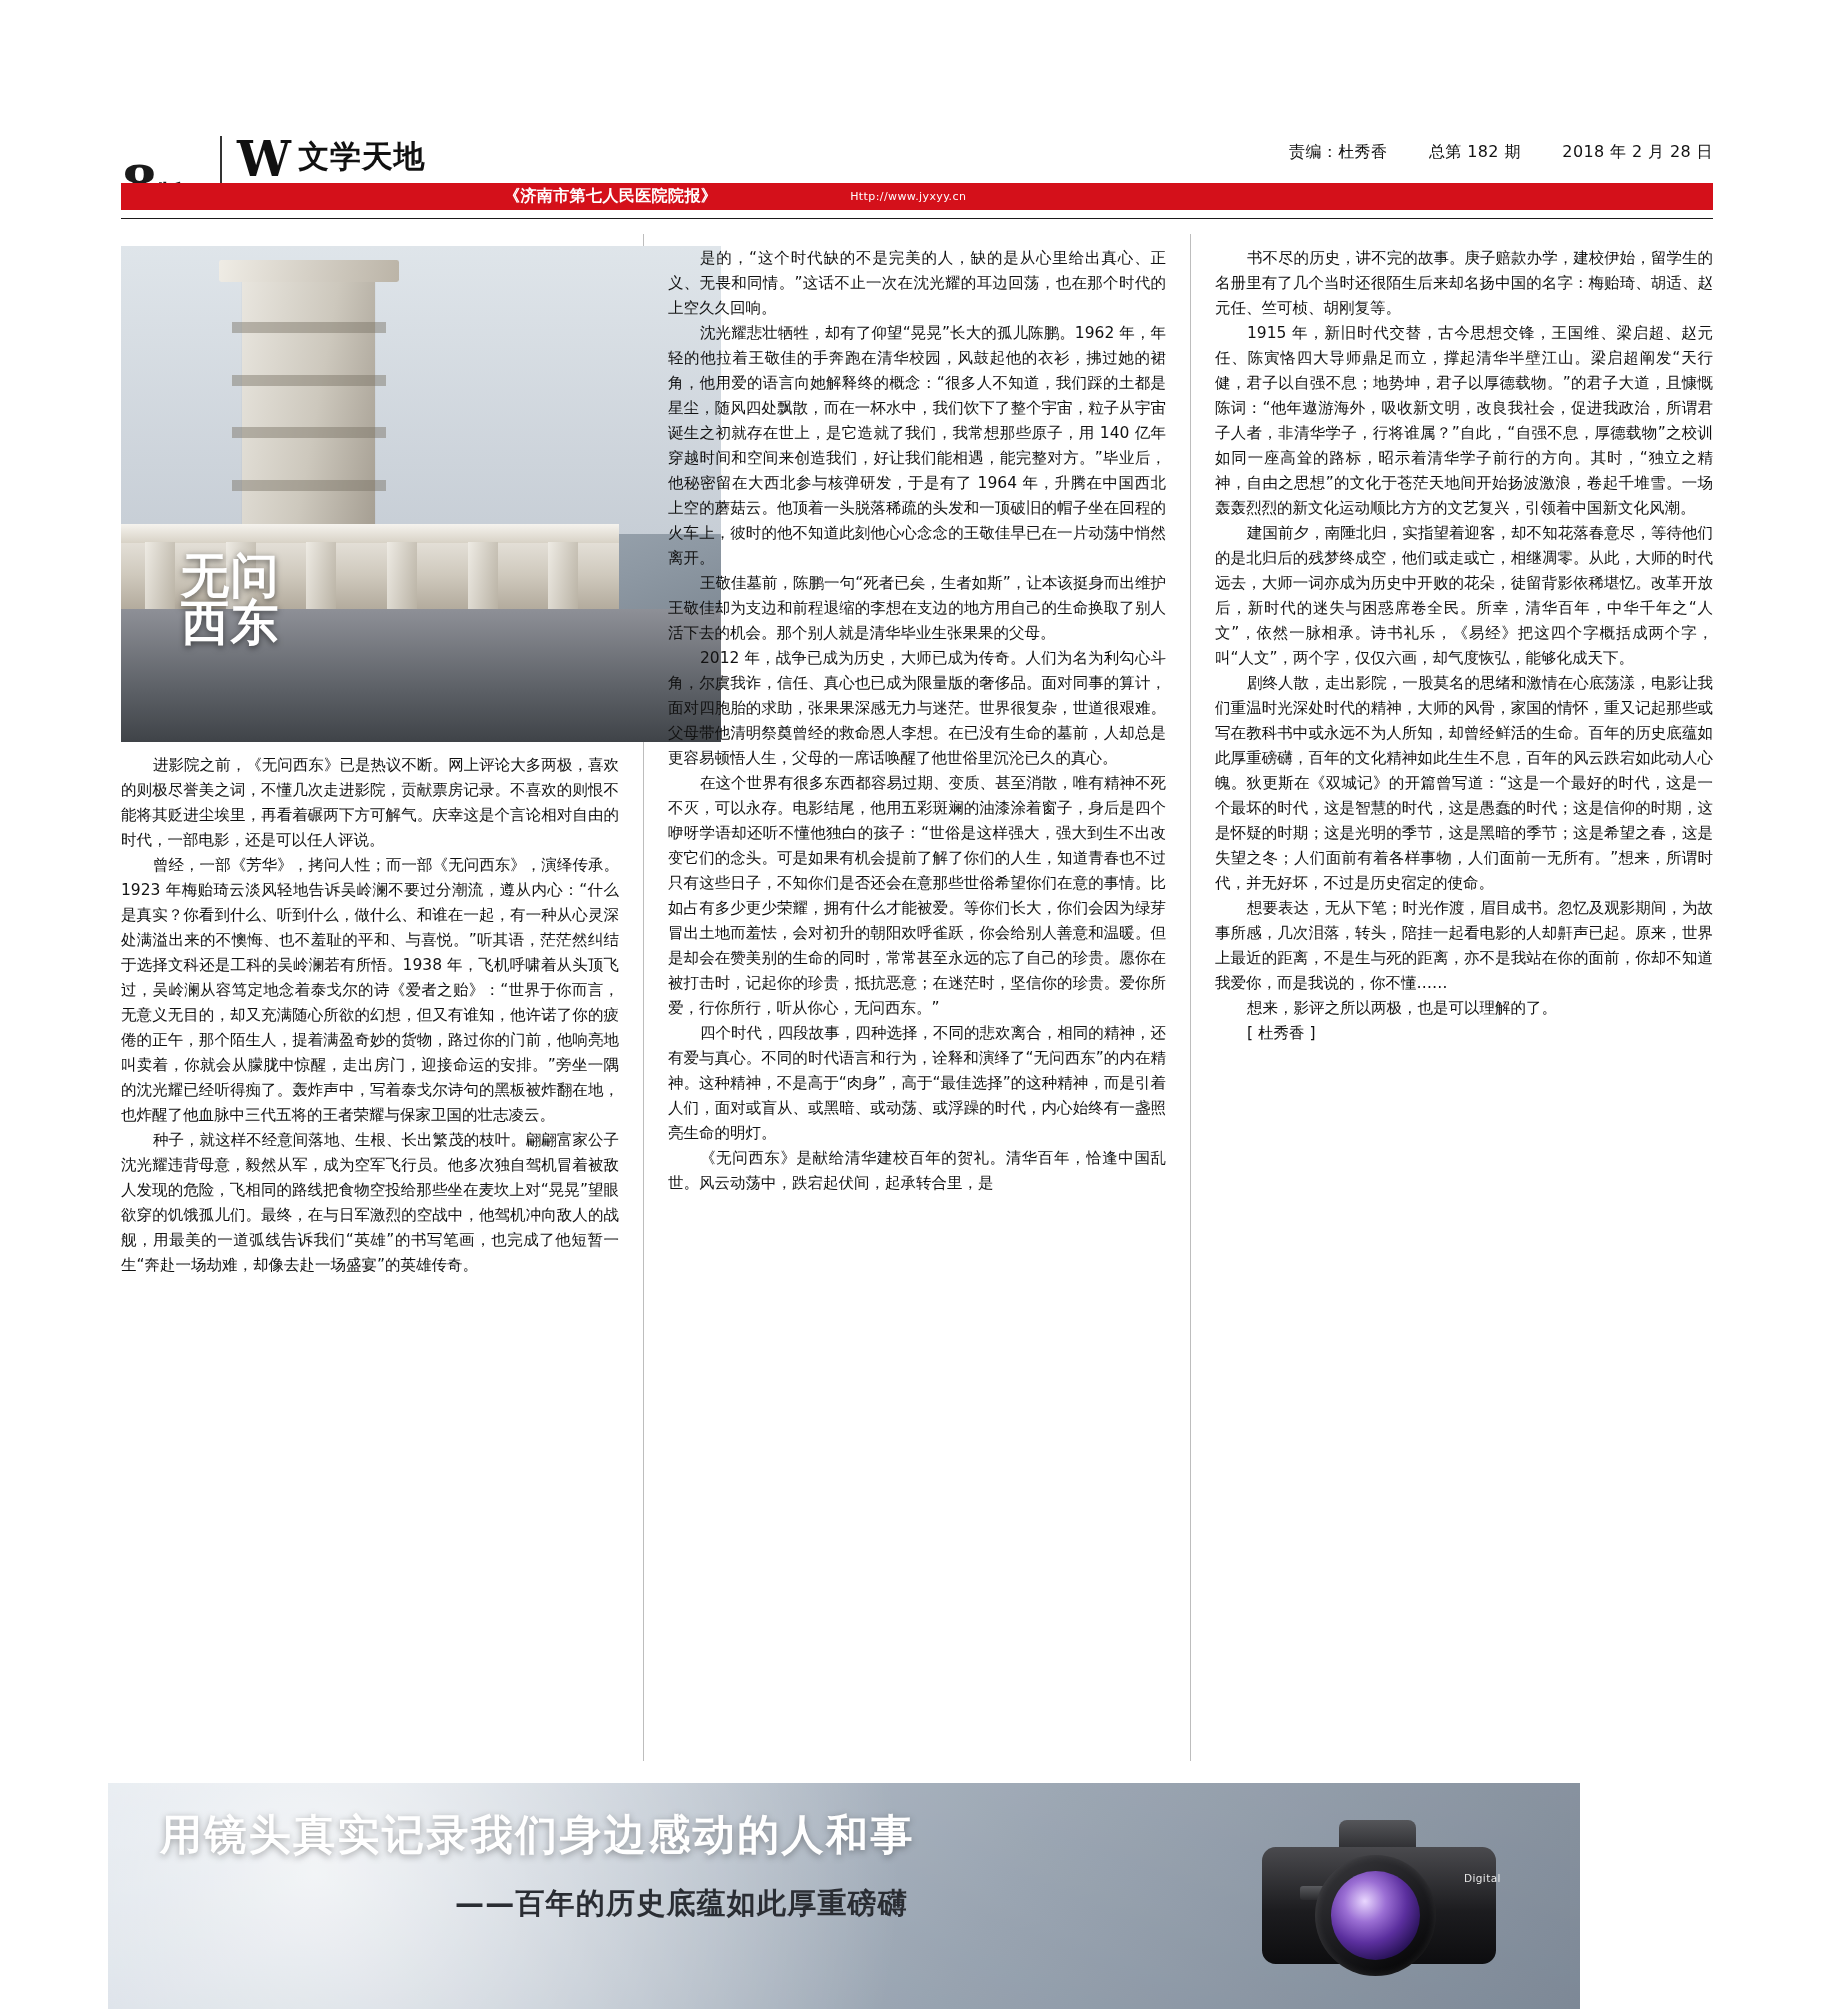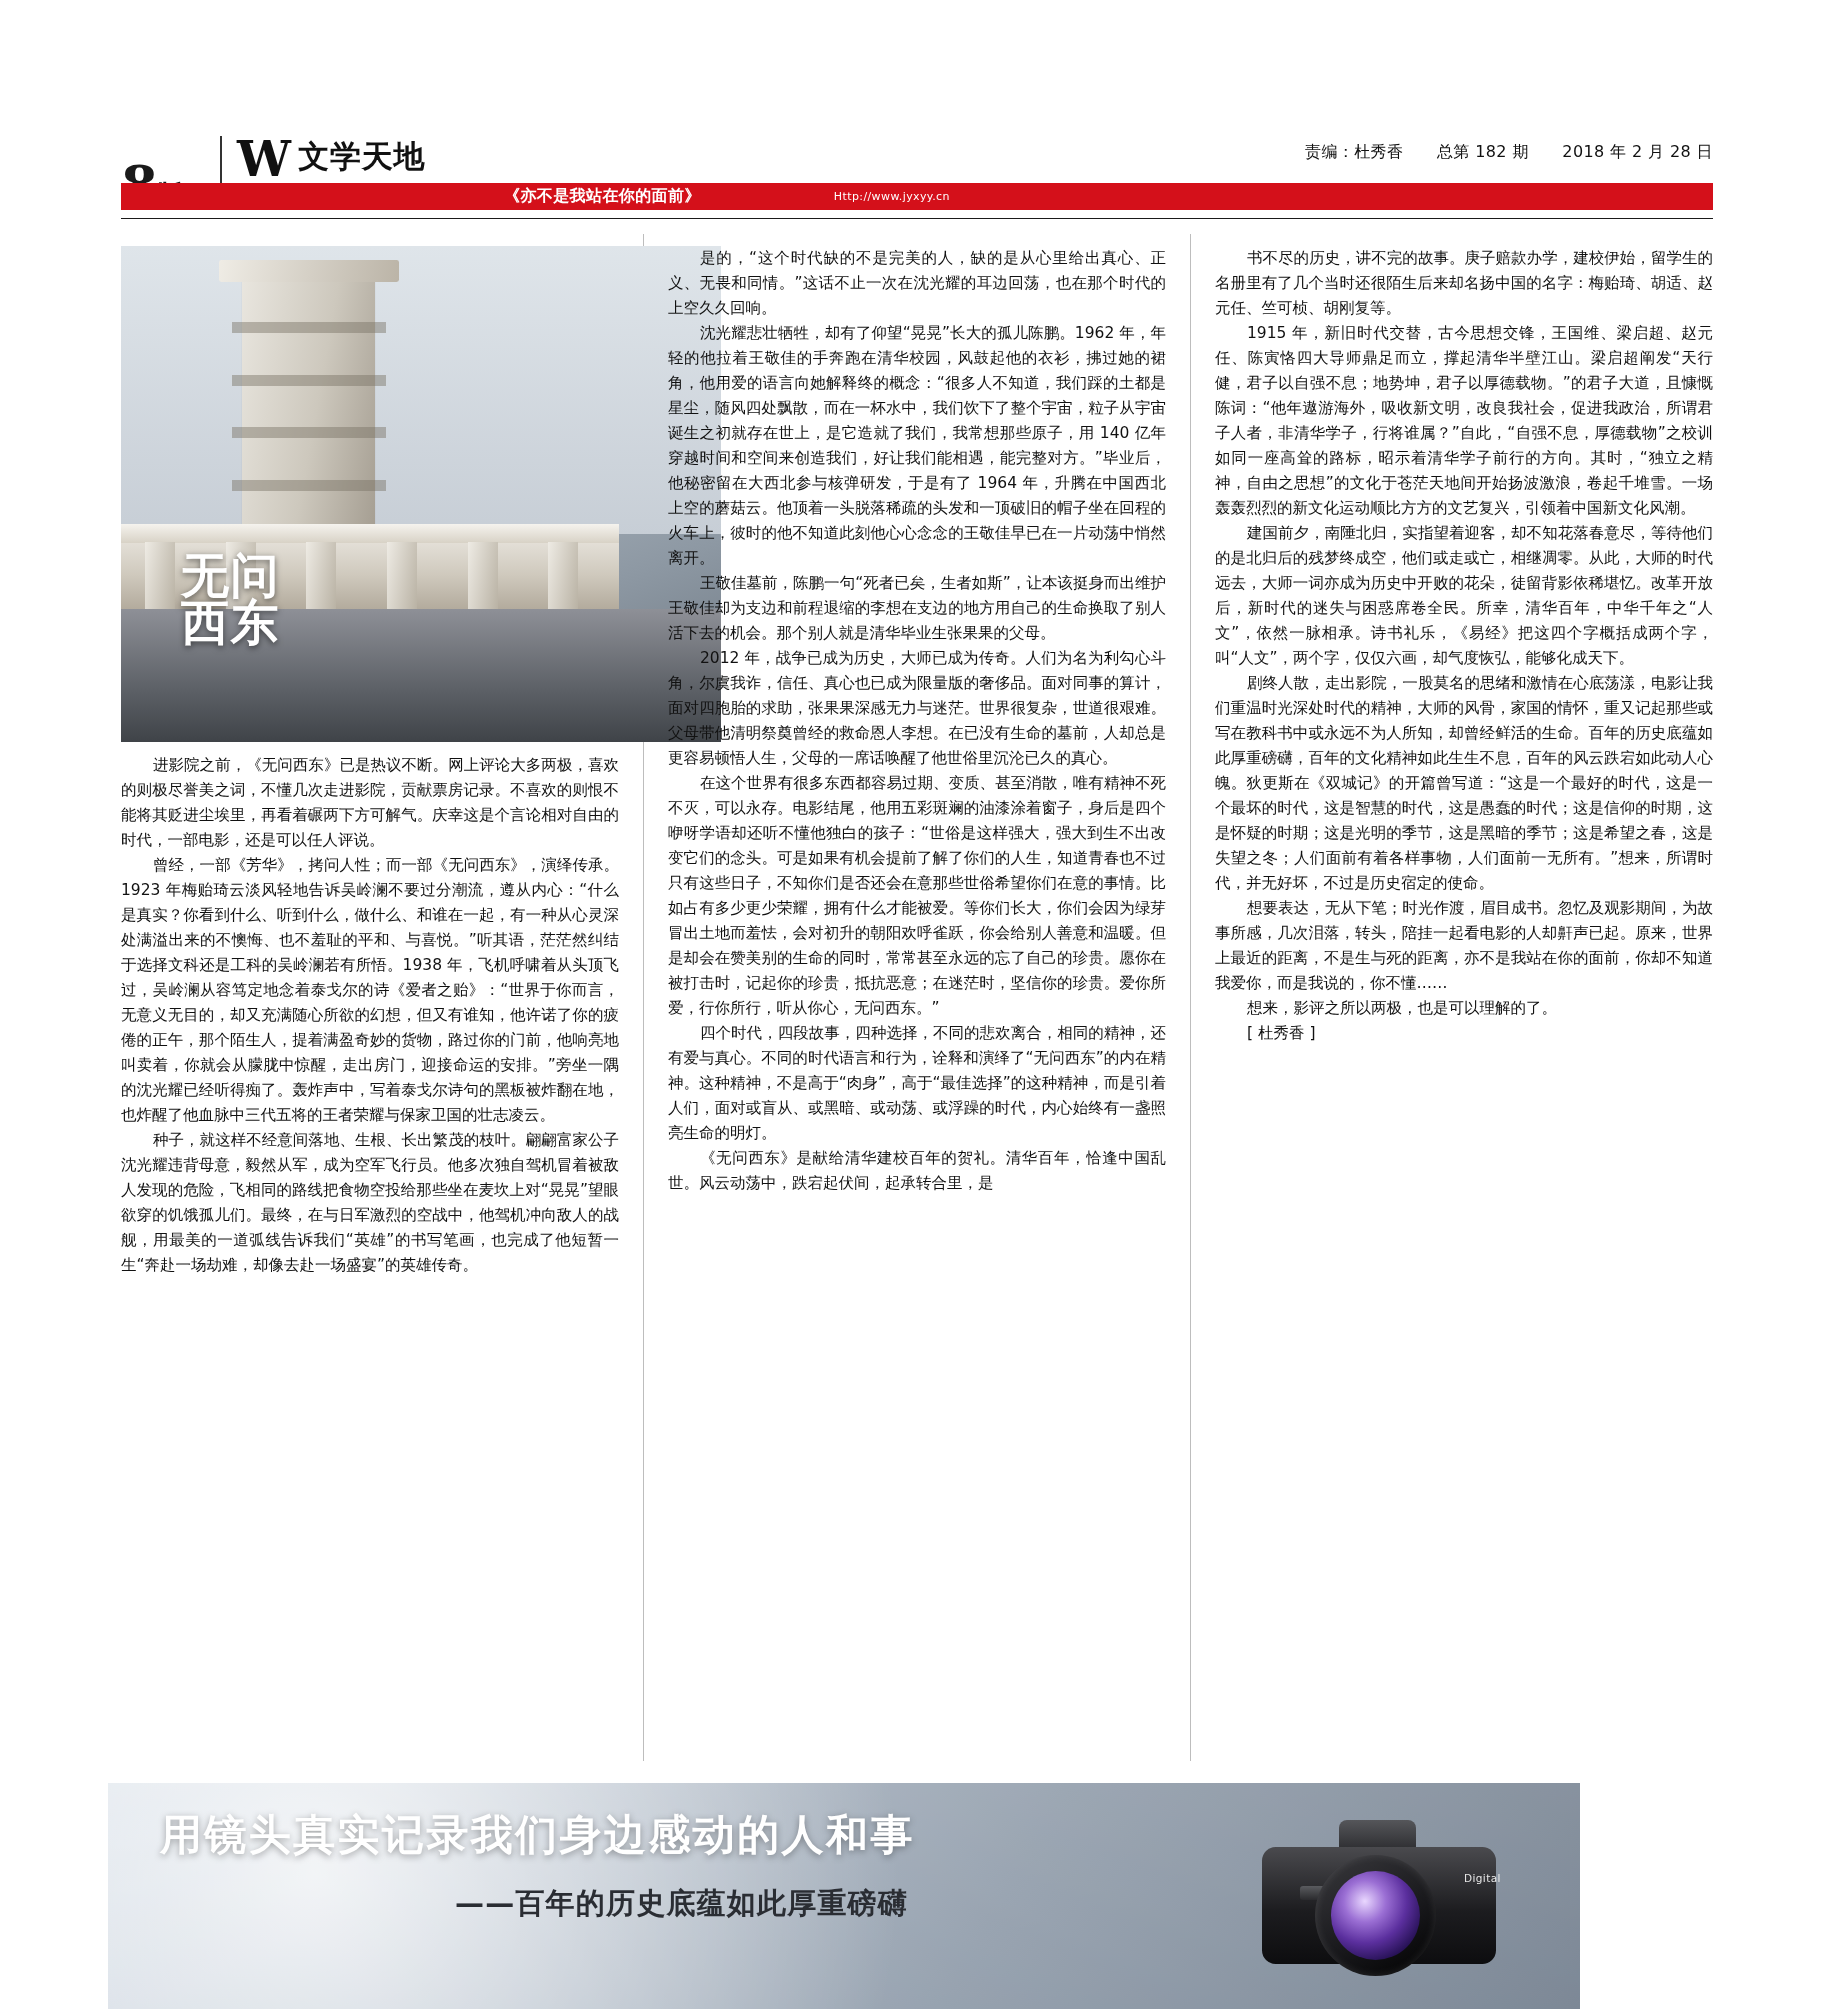--- a/index.html
+++ b/index.html
@@ -81,21 +81,21 @@
   }
   .masthead-right {
     position: absolute;
     right: 0;
     top: 8.9px;
     font-size: 16px;
     color: #111;
     letter-spacing: 0.4px;
     white-space: nowrap;
   }
-  .masthead-right span { margin-left: 28px; }
+  .masthead-right span { margin-left: 36px; }
   .redbar {
     position: absolute;
     left: 121px;
     top: 183px;
     width: 1592px;
     height: 27px;
     background: #d4101a;
     display: flex;
     align-items: center;
   }
@@ -314,21 +314,21 @@
       <span class="py">ENXUETIANDI</span>
     </div>
     <div class="masthead-right">
       <span>责编：杜秀香</span>
       <span>总第 182 期</span>
       <span>2018 年 2 月 28 日</span>
     </div>
   </div>
 
   <div class="redbar">
-    <span class="paper-name">《亦不是我站在你的面前》</span>
+    <span class="paper-name">《济南市第七人民医院院报》</span>
     <span class="url">Http://www.jyxyy.cn</span>
   </div>
   <div class="rule-under-red"></div>
 
   <div class="cols">
     <div class="colrule r1"></div>
     <div class="colrule r2"></div>
 
     <div class="col col1">
       <div class="poster">

